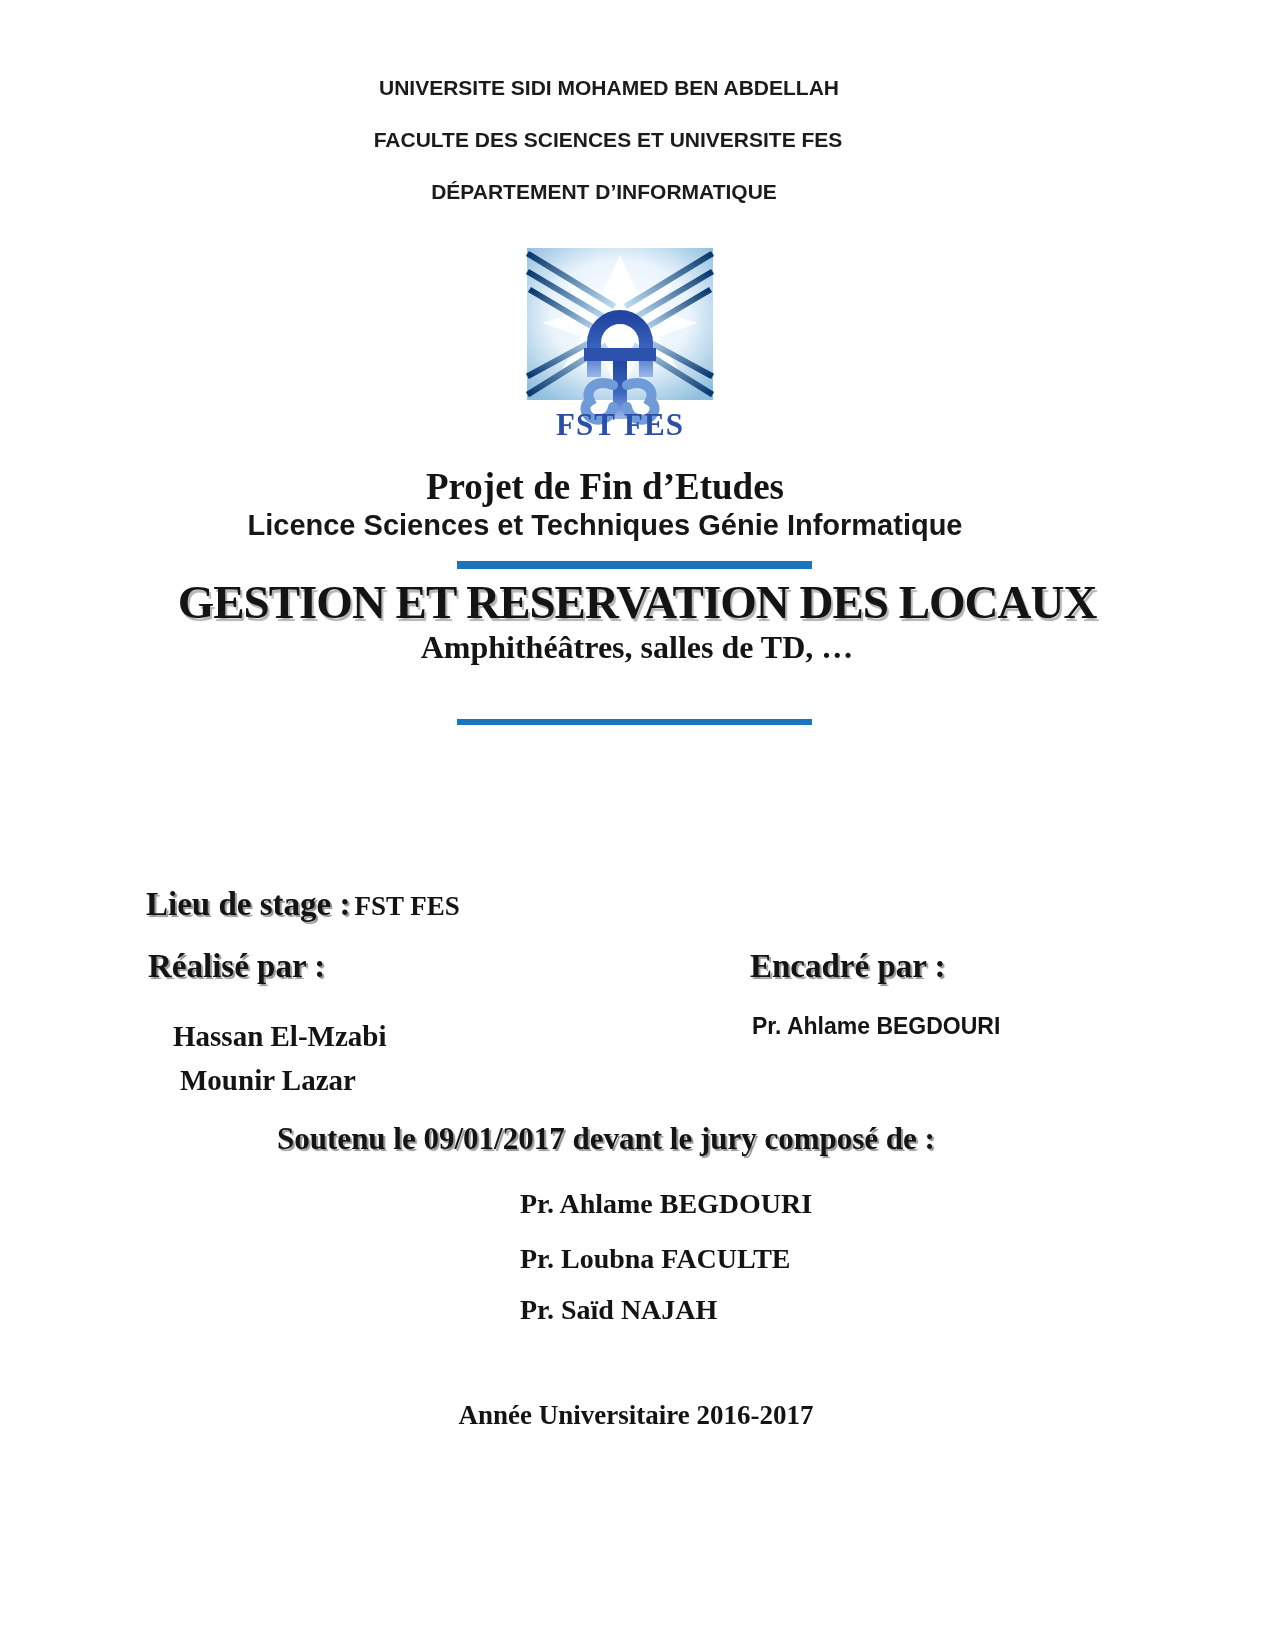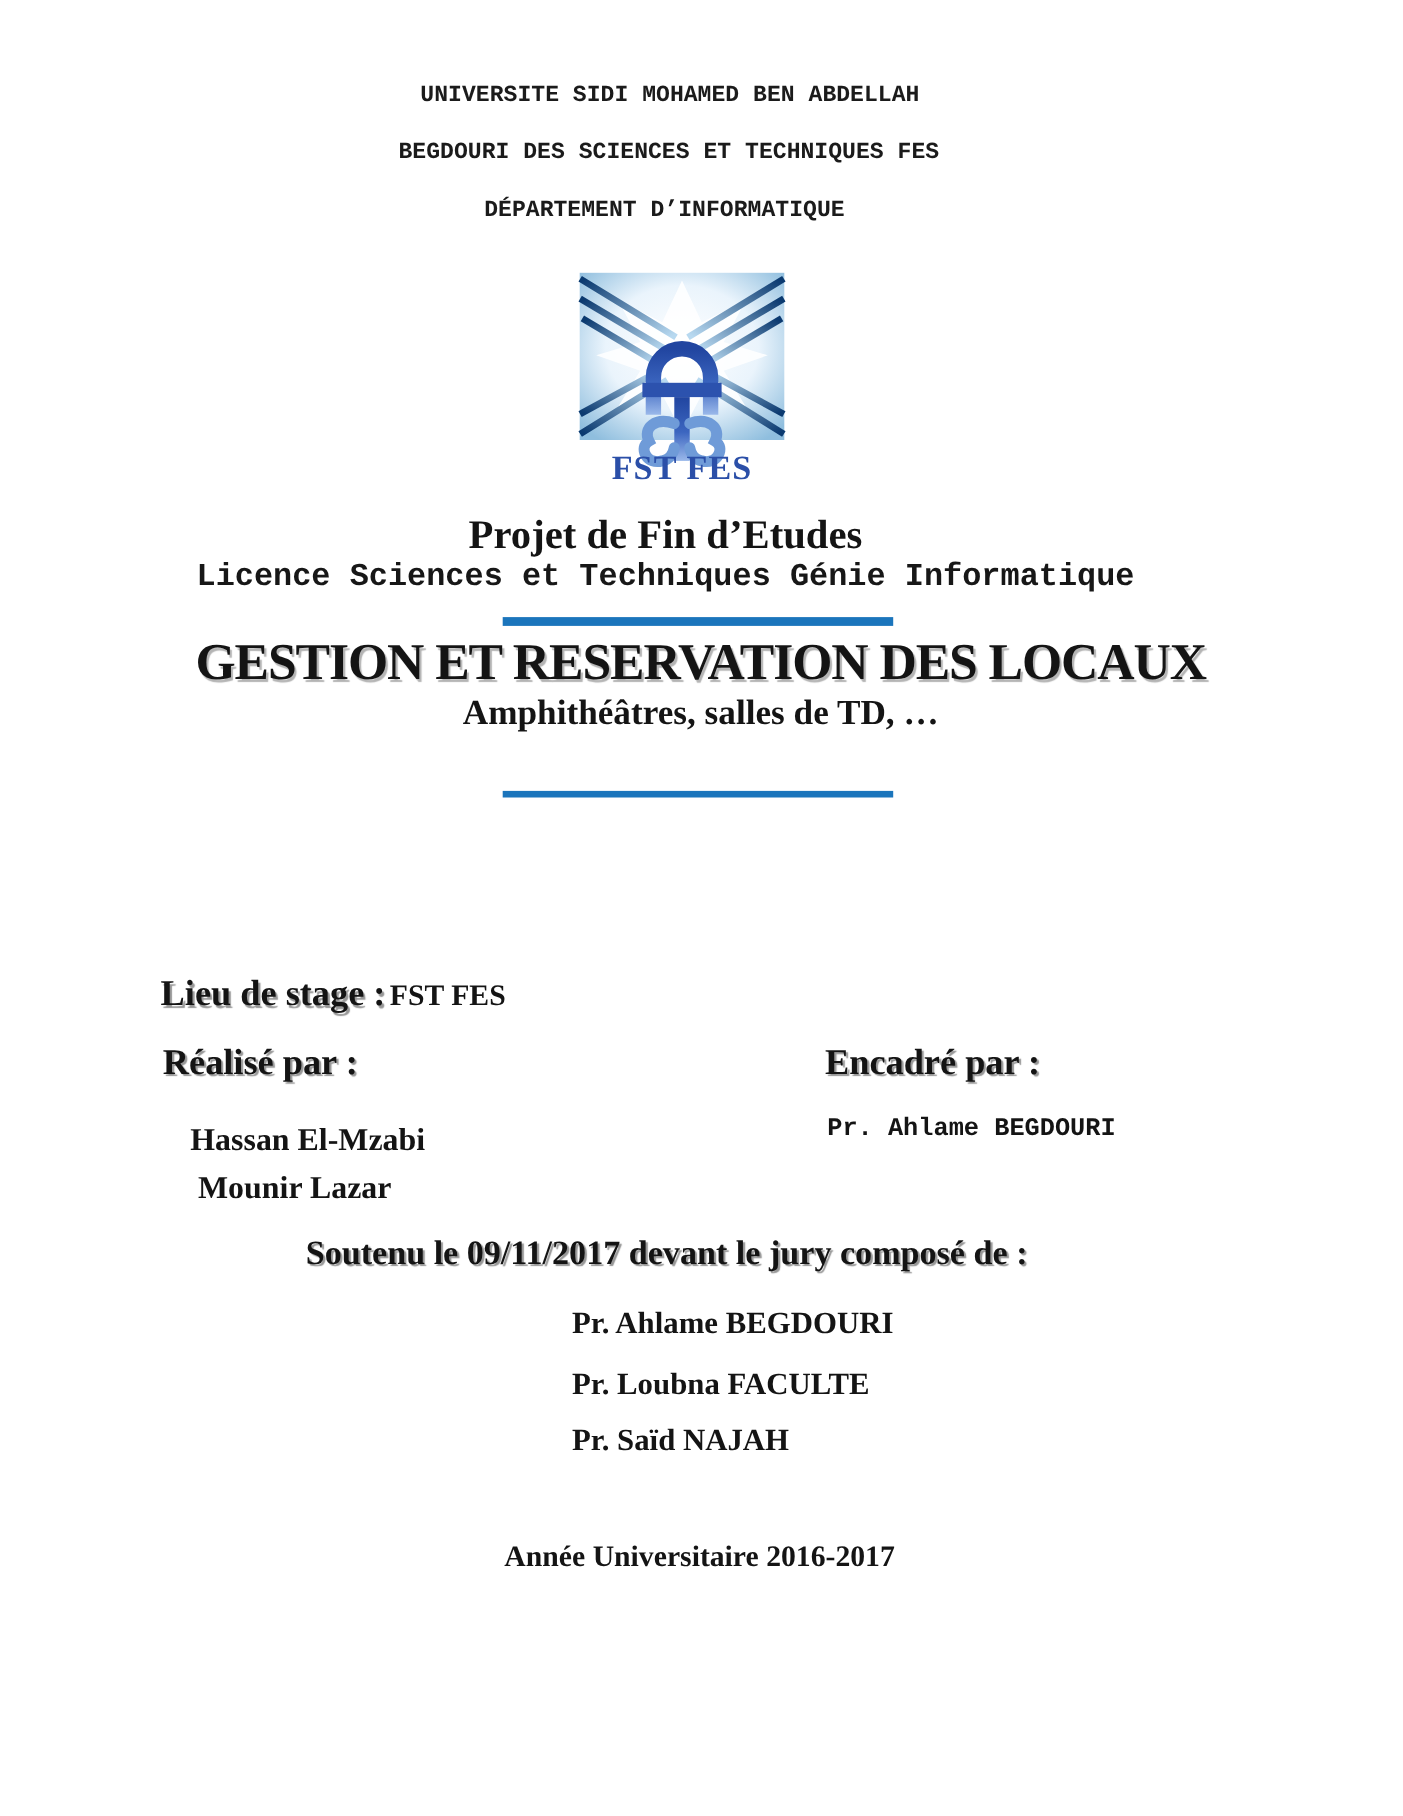--- a/index.html
+++ b/index.html
@@ -8,21 +8,21 @@
     width: 1275px;
     height: 1651px;
     background: #ffffff;
     font-family: "Liberation Serif", serif;
     color: #141414;
     overflow: hidden;
   }
   .abs { position: absolute; white-space: nowrap; line-height: 1.12; }
   .cx  { transform: translateX(-50%); }
   .b   { font-weight: bold; }
-  .sans { font-family: Liberation Mono, monospace; }
+  .sans { font-family: Liberation Sans, sans-serif; }
   .serif { font-family: "Liberation Serif", serif; }
 
   .hdr { font-size: 21px; letter-spacing: 0px; color: #1b1b1b; }
 
   .project-type { font-size: 37px; }
   .program      { font-size: 29px; color: #171717; }
 
   .rule { background: #1b75bc; }
 
   .main-title {
@@ -41,21 +41,21 @@
   .defense   { font-size: 31px; }
   .jury      { font-size: 28px; }
   .year      { font-size: 27px; }
 </style>
 </head>
 <body>
 
 <div class="page">
 
   <div class="abs cx b sans hdr" style="left:609px; top:76px;">UNIVERSITE SIDI MOHAMED BEN ABDELLAH</div>
-  <div class="abs cx b sans hdr" style="left:608px; top:128px;">BEGDOURI DES SCIENCES ET TECHNIQUES FES</div>
+  <div class="abs cx b sans hdr" style="left:608px; top:128px;">FACULTE DES SCIENCES ET UNIVERSITE FES</div>
   <div class="abs cx b sans hdr" style="left:604px; top:180px;">DÉPARTEMENT D’INFORMATIQUE</div>
 
   <div class="abs" style="left:500px; top:243px; width:240px; height:196px;">
     <svg width="240" height="196" viewBox="0 0 240 196">
       <defs>
         <radialGradient id="lgBg" cx="50%" cy="45%" r="68%">
           <stop offset="0%" stop-color="#ffffff"></stop>
           <stop offset="55%" stop-color="#eaf4fc"></stop>
           <stop offset="100%" stop-color="#8fbede"></stop>
         </radialGradient>
@@ -130,21 +130,21 @@
     <span class="b serif value-md">FST FES</span>
   </div>
 
   <div class="abs b serif label-lg shadowed" style="left:148px; top:948px;">Réalisé par :</div>
   <div class="abs b serif label-lg shadowed" style="left:750px; top:948px;">Encadré par :</div>
 
   <div class="abs b serif name" style="left:173px; top:1010px;margin-top:10px;">Hassan El-Mzabi</div>
   <div class="abs b sans sup-name" style="left:752px; top:1014px;">Pr. Ahlame BEGDOURI</div>
   <div class="abs b serif name" style="left:180px; top:1064px;font-family:Liberation Serif, serif;">Mounir Lazar</div>
 
-  <div class="abs cx b serif defense shadowed" style="left:606px; top:1122px;">Soutenu le 09/11/2017 devant le jury composé de :</div>
+  <div class="abs cx b serif defense shadowed" style="left:606px; top:1122px;">Soutenu le 09/01/2017 devant le jury composé de :</div>
 
   <div class="abs b serif jury" style="left:520px; top:1188px;">Pr. Ahlame BEGDOURI</div>
   <div class="abs b serif jury" style="left:520px; top:1243px;">Pr. Loubna FACULTE</div>
   <div class="abs b serif jury" style="left:520px; top:1294px;">Pr. Saïd NAJAH</div>
 
   <div class="abs cx b serif year" style="left:636px; top:1400px;">Année Universitaire 2016-2017</div>
 
 </div>
 
 </body></html>

